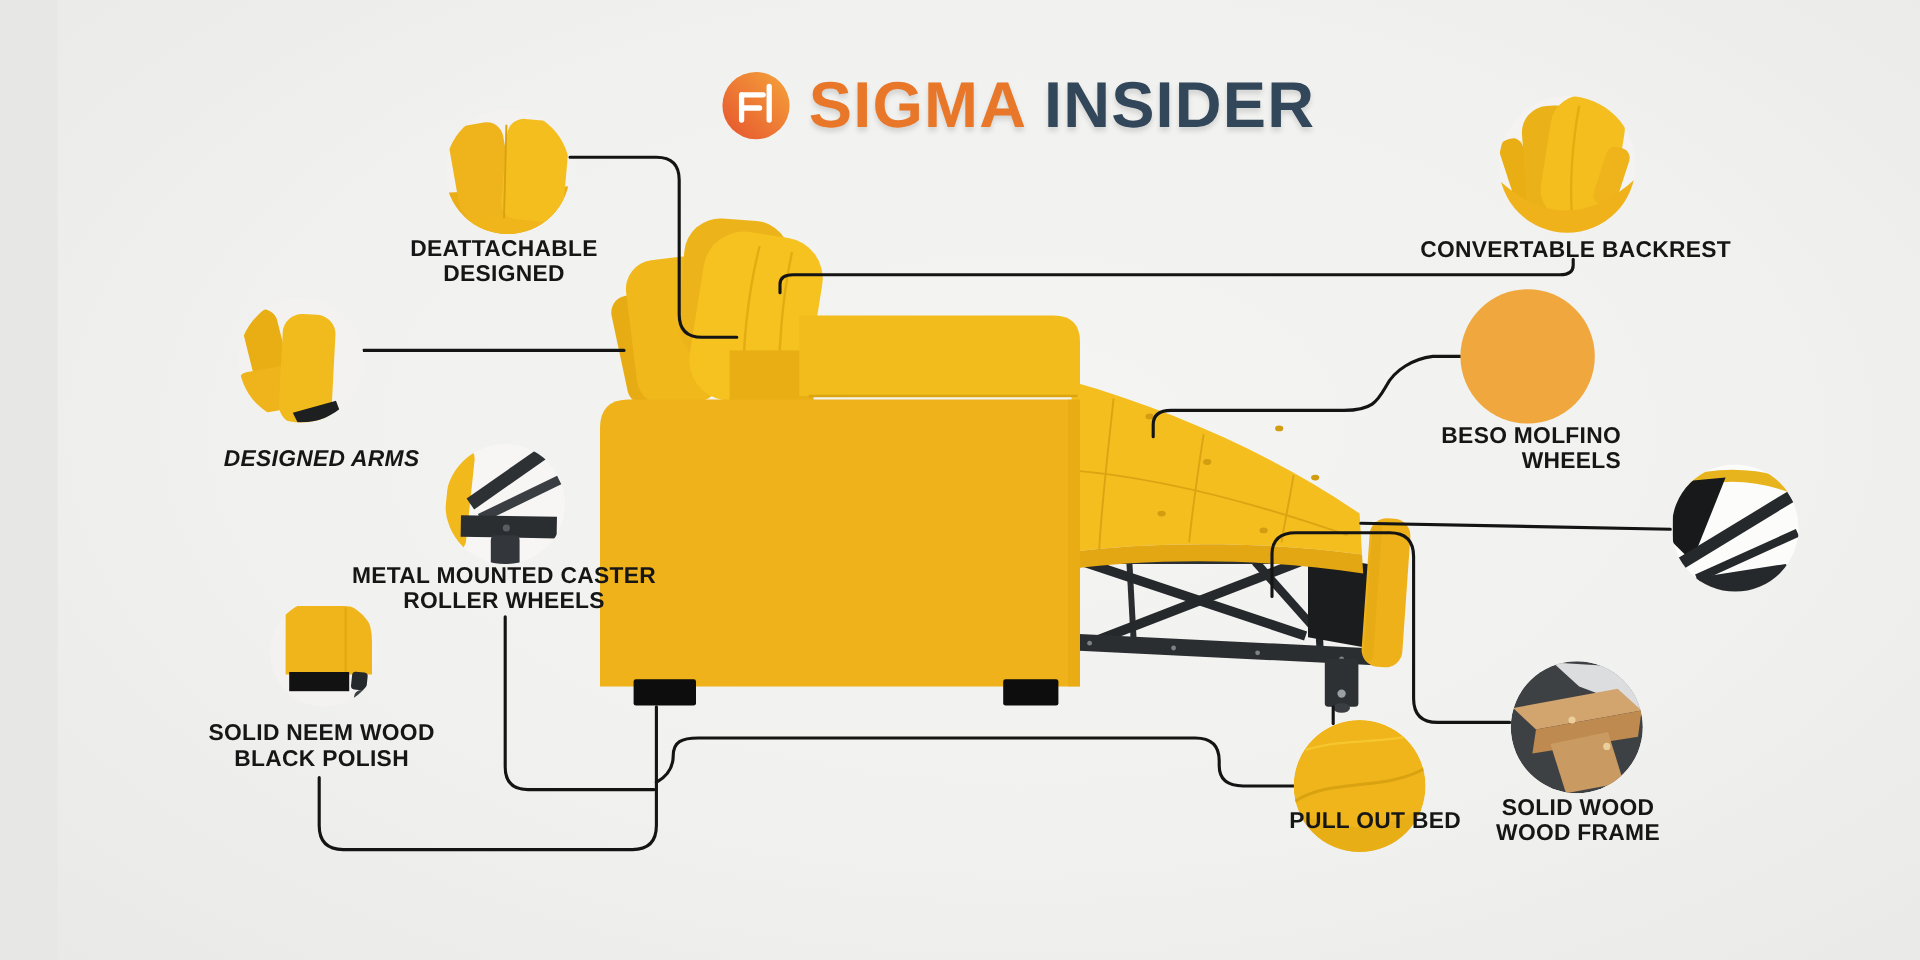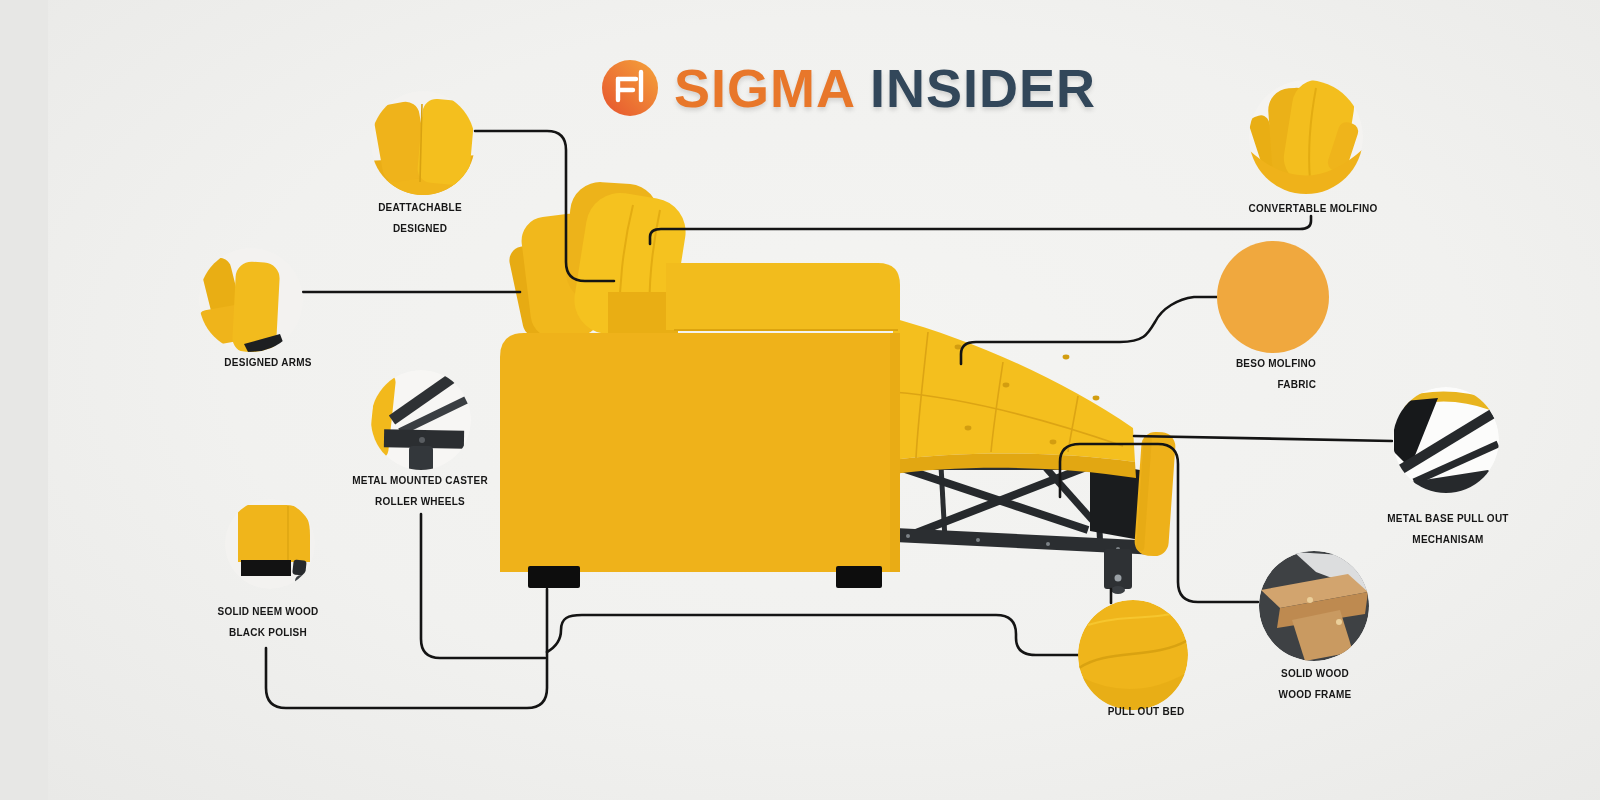--- a/index.html
+++ b/index.html
@@ -17,32 +17,32 @@
   .title{
     font-weight:800;font-size:54px;line-height:60px;letter-spacing:1px;
     text-shadow:0 3px 4px rgba(70,70,70,.18);
     white-space:nowrap;
   }
   .title .brand{color:#E8772A;}
   .title .suffix{color:#32475A;margin-left:14px;}
   .scene{position:absolute;left:0;top:0;}
   .feature-label{
     position:absolute;transform:translateX(-50%);text-align:center;
-    font-weight:700;font-size:10px;line-height:21px;letter-spacing:.25px;
+    font-weight:700;font-size:19px;line-height:21px;letter-spacing:.25px;
     color:#161616;white-space:nowrap;
   }
   #lbl-deattachable{left:372px;top:197px;}
-  #lbl-designed-arms{left:220px;top:352px;}
+  #lbl-designed-arms{left:220px;top:372px;font-style:italic;}
   #lbl-caster{left:372px;top:470px;}
   #lbl-polish{left:220px;top:601px;}
   #lbl-backrest{left:1265px;top:198px;}
   #lbl-fabric{left:1228px;top:353px;text-align:right;}
   #lbl-mechanism{left:1400px;top:508px;}
   #lbl-wood-frame{left:1267px;top:663px;}
-  #lbl-pull-out-bed{left:1098px;top:701px;}
+  #lbl-pull-out-bed{left:1098px;top:674px;}
 </style>
 </head>
 <body>
 
 <div class="stage">
 
   <div class="header">
     <svg class="logo-badge" viewBox="-30 -30 60 60">
       <defs>
         <linearGradient id="logoGrad" x1="0" y1="1" x2="1" y2="0">
@@ -268,32 +268,28 @@
     <span>METAL MOUNTED CASTER</span><br>
     <span>ROLLER WHEELS</span>
   </div>
 
   <div class="feature-label" id="lbl-polish">
     <span>SOLID NEEM WOOD</span><br>
     <span>BLACK POLISH</span>
   </div>
 
   <div class="feature-label" id="lbl-backrest">
-    <span>CONVERTABLE MOLFINO</span>
+    <span>CONVERTABLE BACKREST</span>
   </div>
 
   <div class="feature-label" id="lbl-fabric">
     <span>BESO MOLFINO</span><br>
-    <span>FABRIC</span>
-  </div>
-
-  <div class="feature-label" id="lbl-mechanism">
-    <span>METAL BASE PULL OUT</span><br>
-    <span>MECHANISAM</span>
-  </div>
+    <span>WHEELS</span>
+  </div>
+
 
   <div class="feature-label" id="lbl-wood-frame">
     <span>SOLID WOOD</span><br>
     <span>WOOD FRAME</span>
   </div>
 
   <div class="feature-label" id="lbl-pull-out-bed">
     <span>PULL OUT BED</span>
   </div>
 

